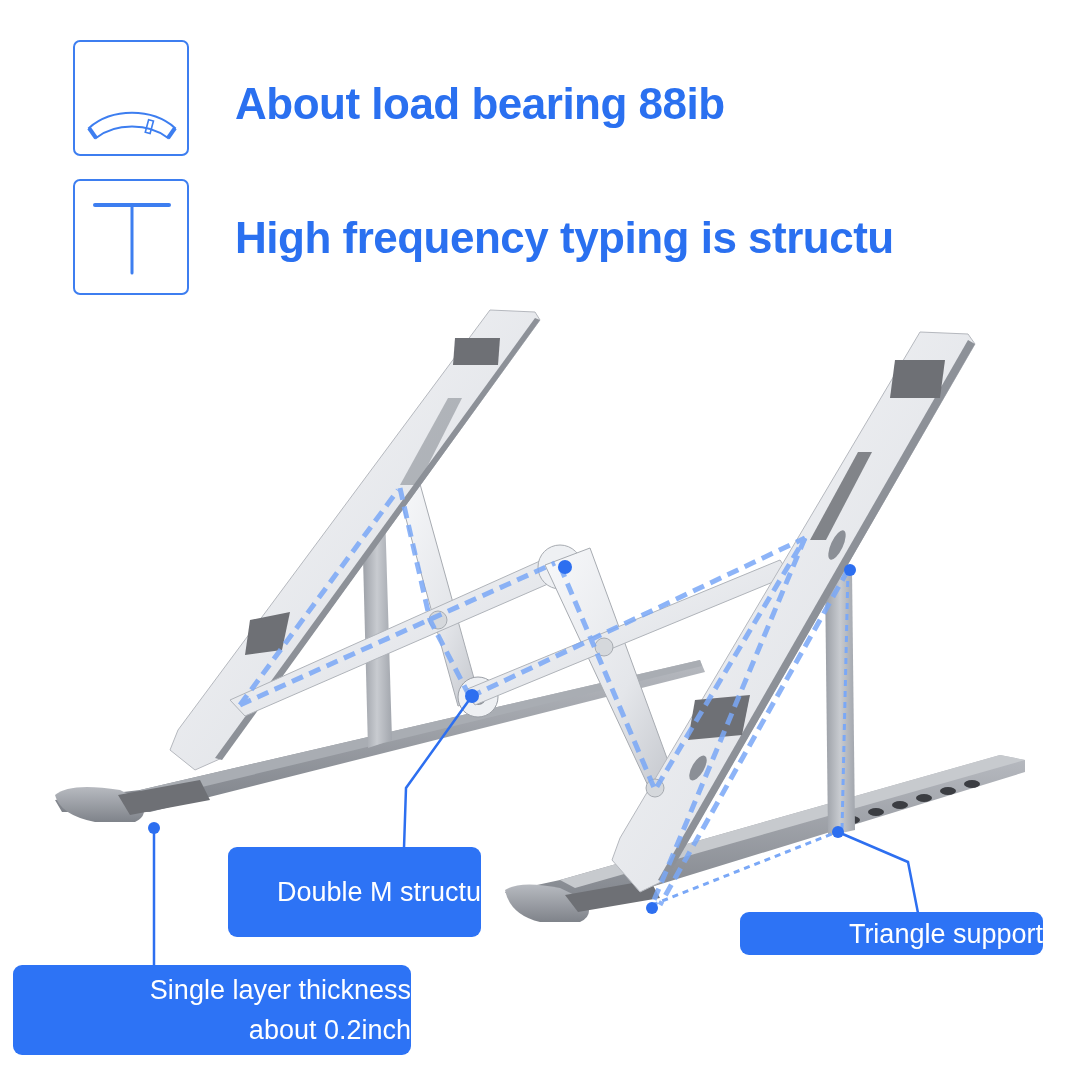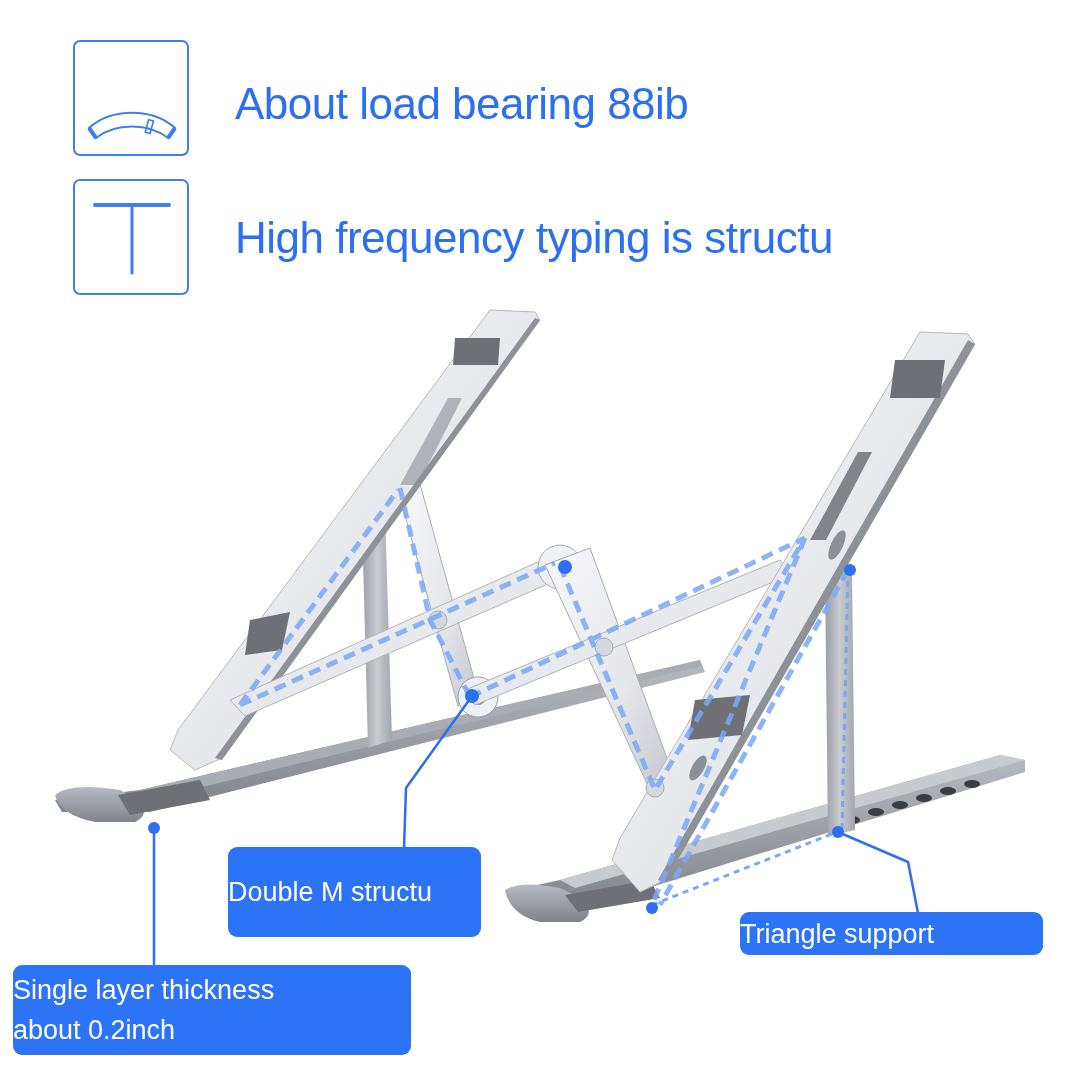--- a/index.html
+++ b/index.html
@@ -6,32 +6,32 @@
     html, body { width: 1090px; height: 1090px; background: #ffffff; overflow: hidden; }
     body { position: relative; font-family: "Liberation Sans", "DejaVu Sans", sans-serif; }
 
     .feature-icon-box {
       position: absolute; width: 116px; height: 116px;
       border: 2px solid #3d7ef0; border-radius: 7px; background: #fff;
     }
     .feature-icon-box svg { position: absolute; left: 0; top: 0; }
 
     .feature-heading {
-      position: absolute; color: #2a70f0; font-weight: normal;
+      position: absolute; color: #2a70f0; font-weight: bold;
       font-size: 44px; letter-spacing: -0.5px; white-space: nowrap;
       line-height: 1;
     }
 
     .stand-illustration { position: absolute; left: 0; top: 0; width: 1090px; height: 1090px; }
 
     .callout {
       position: absolute; background: #2d73f5; color: #ffffff;
       border-radius: 9px; text-align: center; font-size: 27px;
       line-height: 40px; display: flex; flex-direction: column;
-      justify-content: center; align-items: flex-start;
+      justify-content: center; align-items: flex-end;
     }
     .callout span { display: block; white-space: nowrap; }
   </style>
 </head>
 <body>
 
 <div class="feature-icon-box" style="left:73px; top:40px;">
   <svg width="116" height="116" viewBox="0 0 116 116">
     <path d="M14 86 A58 46 0 0 1 100 86 L93 96 A48 34 0 0 0 21 96 Z" fill="none" stroke="#3d7ef0" stroke-width="2"></path>
     <line x1="14" y1="86" x2="21" y2="96" stroke="#3d7ef0" stroke-width="4"></line>

